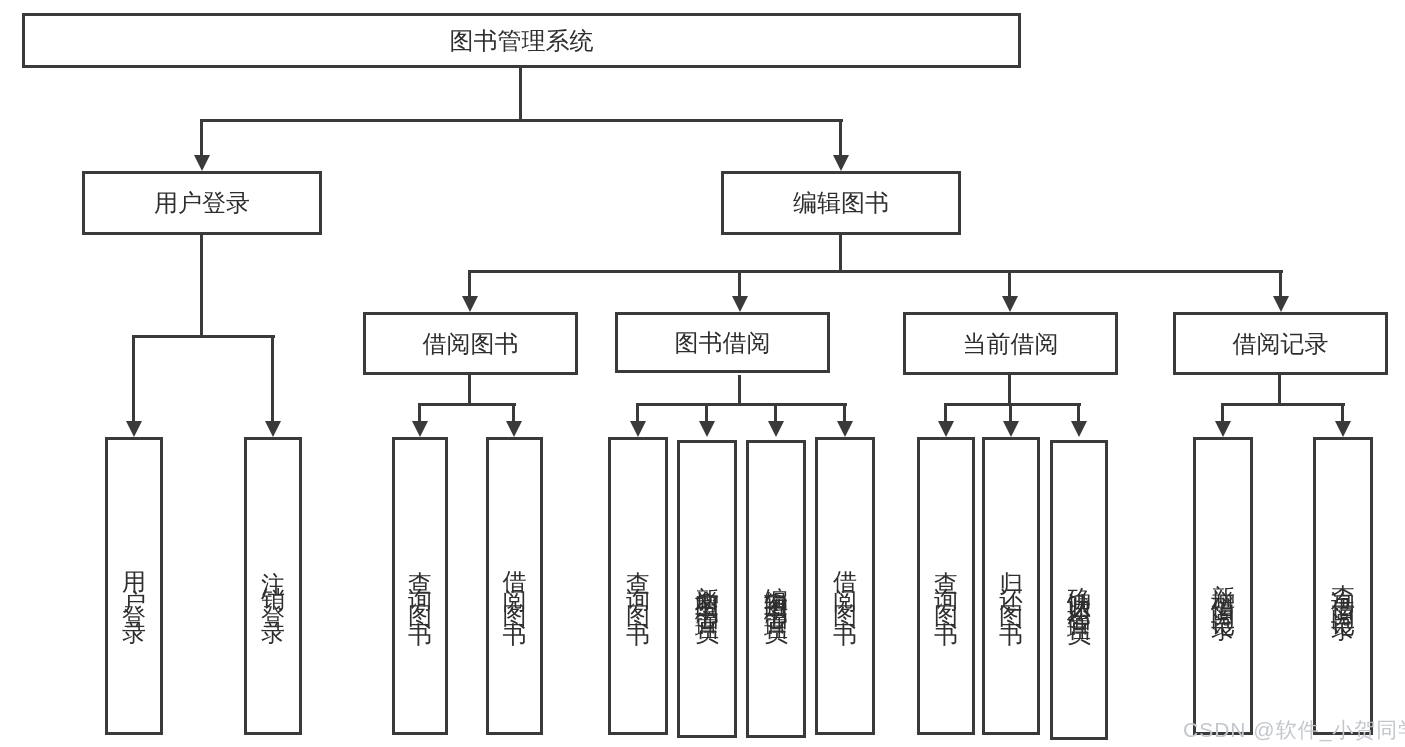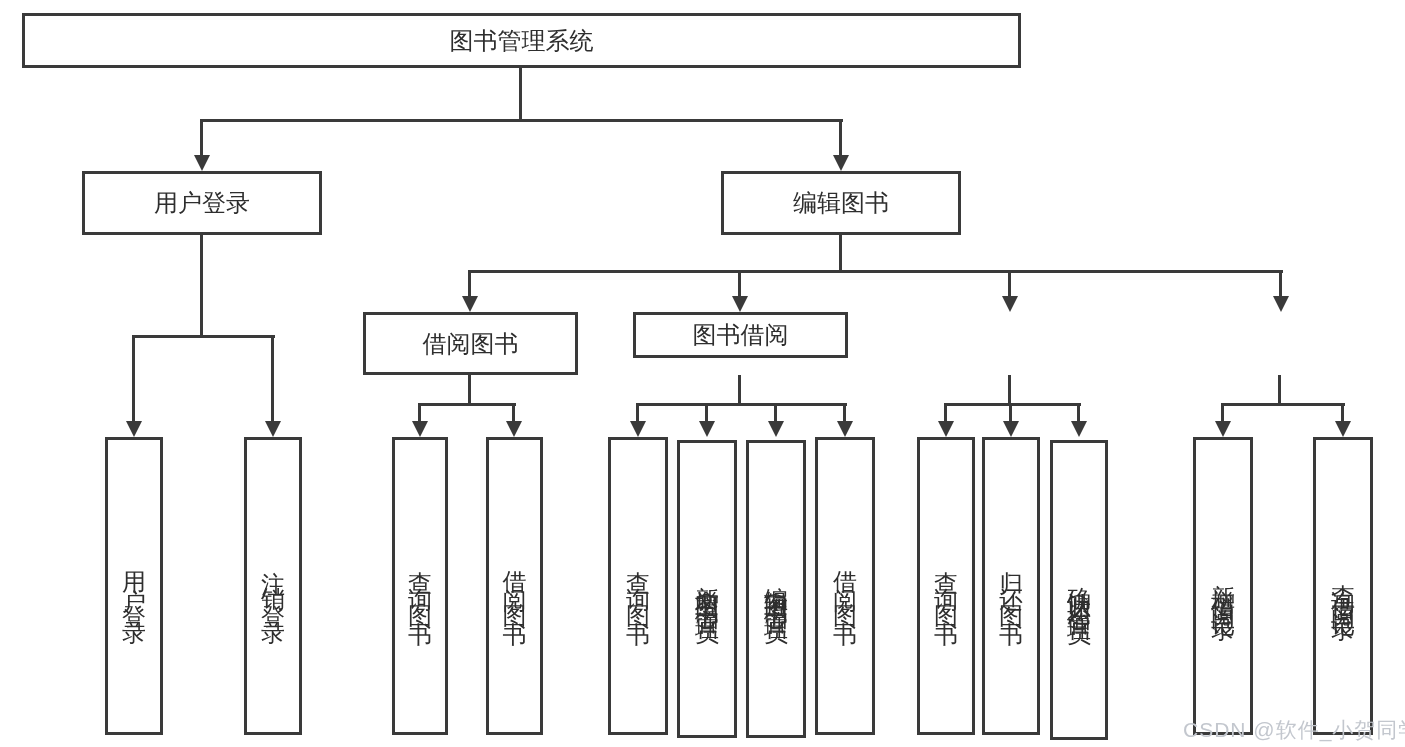--- a/index.html
+++ b/index.html
@@ -105,22 +105,28 @@
   <div class="vline" style="left:738px;top:270px;height:30px"></div>
   <div class="arrow" style="left:732px;top:296px"></div>
   <div class="vline" style="left:1008px;top:270px;height:30px"></div>
   <div class="arrow" style="left:1002px;top:296px"></div>
   <div class="vline" style="left:1279px;top:270px;height:30px"></div>
   <div class="arrow" style="left:1273px;top:296px"></div>
 
   <div class="node" style="left:363px;top:312px;width:215px;height:63px">
     <span>借阅图书</span>
   </div>
-  <div class="node" style="left:633px;top:312px;width:215px;height:46px">
+  <div class="node" style="left:615px;top:312px;width:215px;height:61px">
     <span>图书借阅</span>
+  </div>
+  <div class="node" style="left:903px;top:312px;width:215px;height:63px">
+    <span>当前借阅</span>
+  </div>
+  <div class="node" style="left:1173px;top:312px;width:215px;height:63px">
+    <span>借阅记录</span>
   </div>
 
   <div class="vline" style="left:468px;top:375px;height:31px"></div>
   <div class="vline" style="left:738px;top:375px;height:31px"></div>
   <div class="vline" style="left:1008px;top:375px;height:31px"></div>
   <div class="vline" style="left:1278px;top:375px;height:31px"></div>
 
   <div class="hline" style="left:418px;top:403px;width:98px"></div>
   <div class="hline" style="left:636px;top:403px;width:211px"></div>
   <div class="hline" style="left:944px;top:403px;width:137px"></div>

